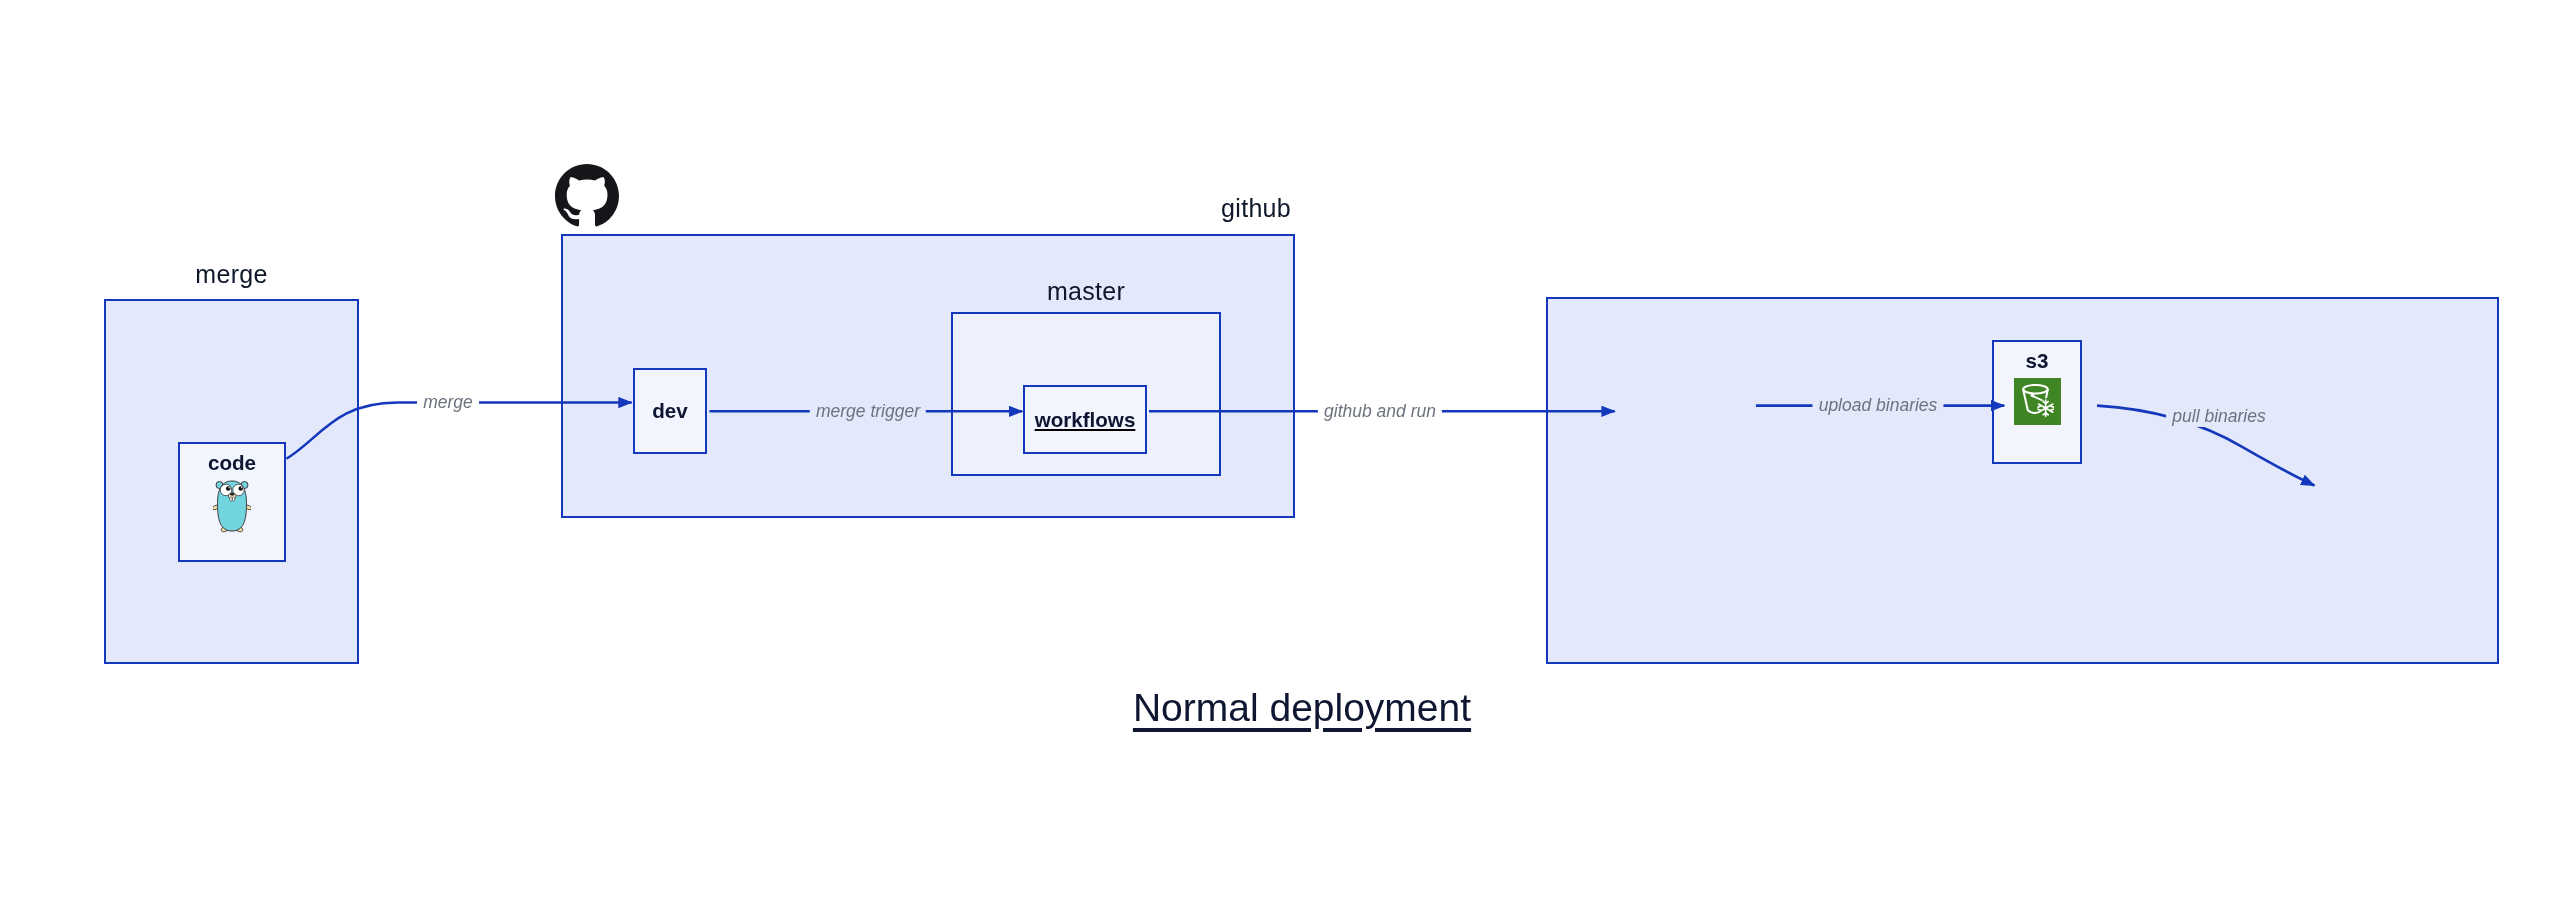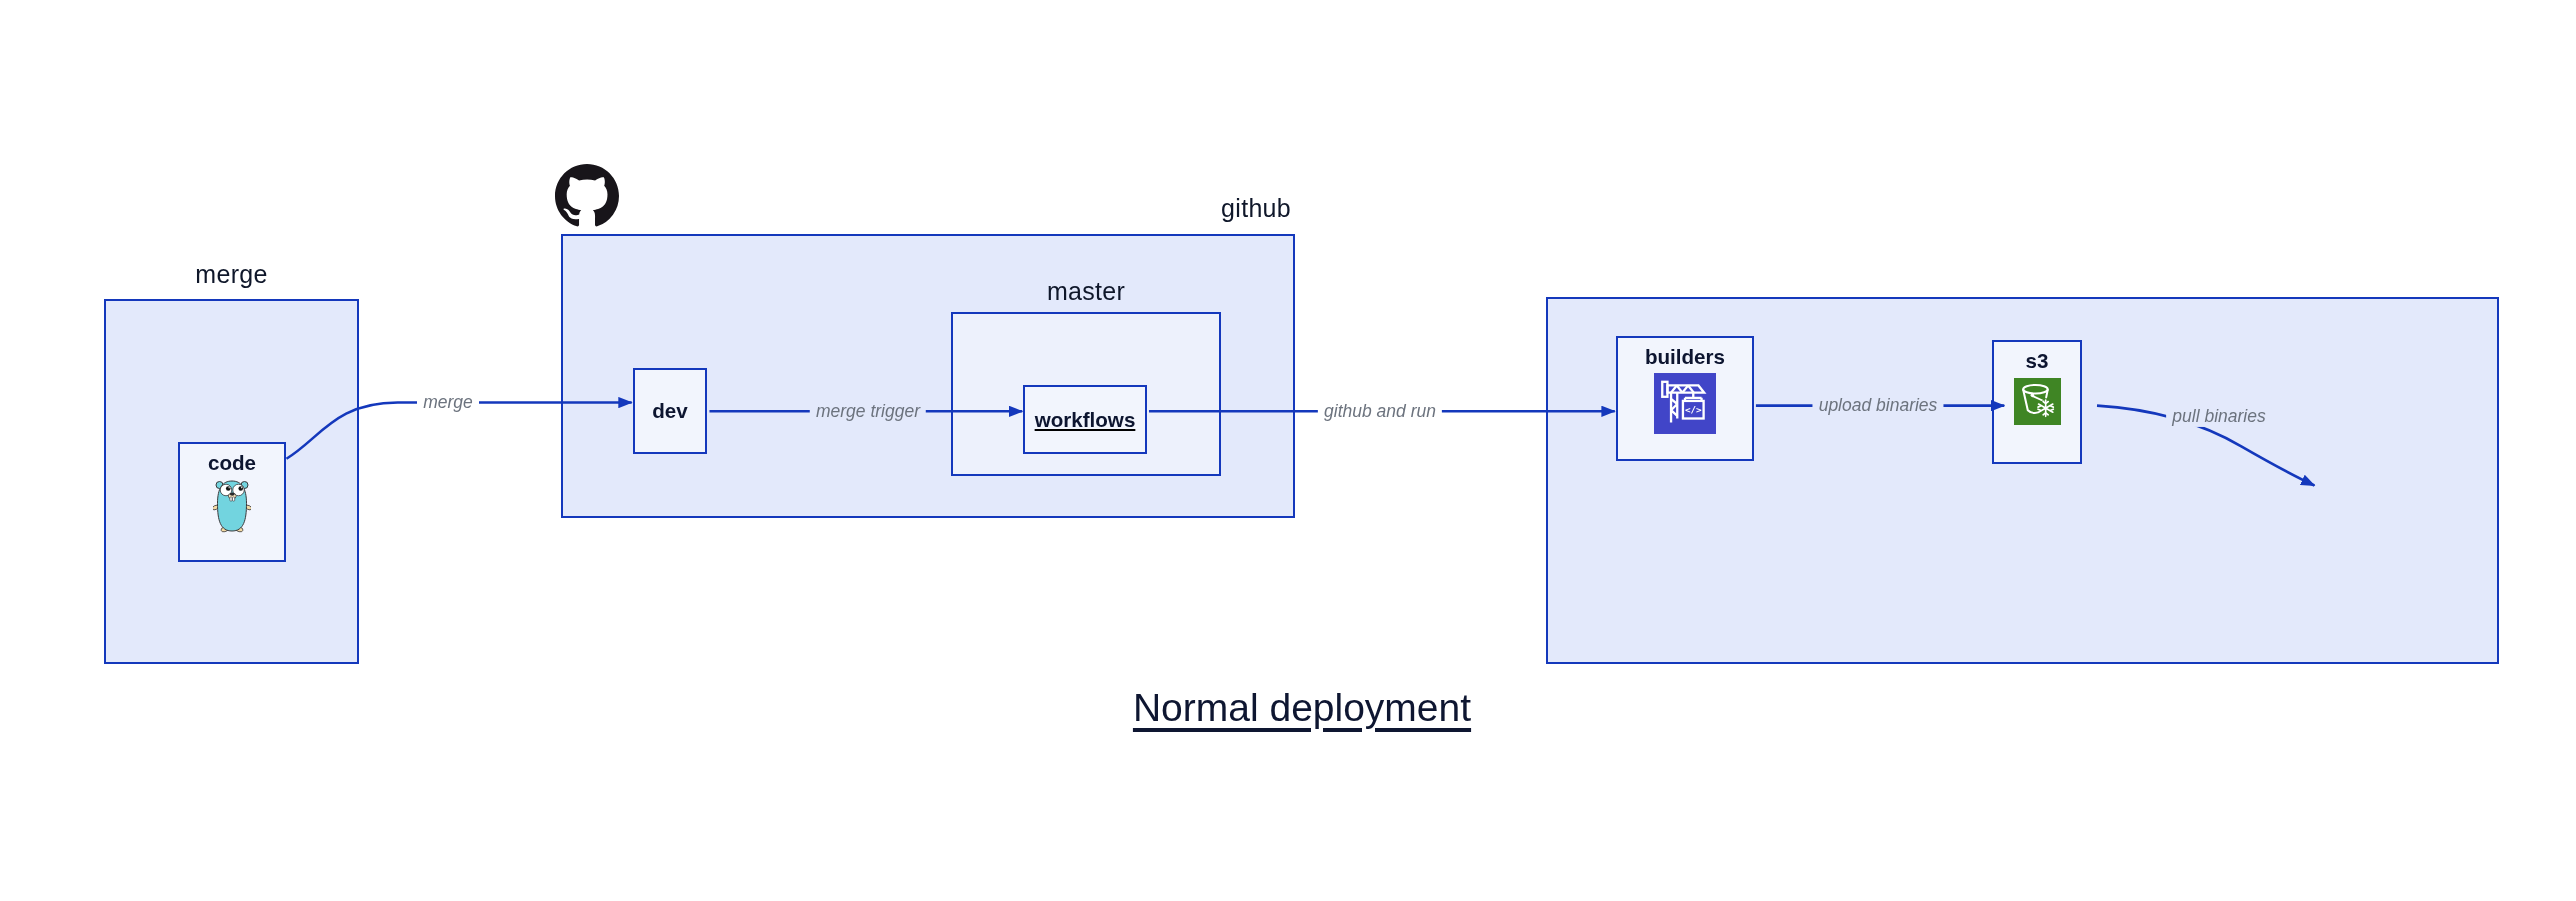--- a/index.html
+++ b/index.html
@@ -73,35 +73,20 @@
   </div>
 
   <div class="node centered" style="left:633px;top:368px;width:74px;height:86px;">
     <div class="node-label">dev</div>
   </div>
 
   <div class="node centered" style="left:1023px;top:385px;width:124px;height:69px;text-decoration:underline;">
     <div class="node-label">workflows</div>
   </div>
 
-  <div class="node topped" style="left:1616px;top:336px;width:138px;height:125px;">
-    <div class="node-label">builders</div>
-    <svg class="icon" width="62" height="61" viewBox="0 0 120 118">
-      <rect x="0" y="0" width="120" height="118" fill="#4145c8"></rect>
-      <g stroke="#ffffff" stroke-width="4.5" fill="none">
-        <rect x="16" y="17" width="10" height="29"></rect>
-        <path d="M26,24 H86 L97,38 H26 Z"></path>
-        <path d="M33,38 L44,24 M44,24 L55,38 M55,38 L66,24 M66,24 L77,38"></path>
-        <path d="M33,38 V96 M45,38 V88 M33,50 L45,60 M45,60 L33,72 M33,72 L45,83"></path>
-        <path d="M76,38 V48 M60,48 H92 M60,48 V54 M92,48 V54"></path>
-        <rect x="56" y="54" width="40" height="34"></rect>
-      </g>
-      <text x="76" y="78" font-size="18" font-weight="bold" fill="#ffffff" text-anchor="middle" font-family="DejaVu Sans Mono, monospace">&lt;/&gt;</text>
-    </svg>
-  </div>
 
   <div class="node topped" style="left:1992px;top:340px;width:90px;height:124px;">
     <div class="node-label">s3</div>
     <svg class="icon" style="margin-top:5.2px;" width="47" height="47" viewBox="0 0 92 92">
       <rect x="0" y="0" width="92" height="92" fill="#3f8524"></rect>
       <g stroke="#ffffff" stroke-width="4" fill="none" stroke-linecap="round">
         <ellipse cx="42" cy="22" rx="24" ry="8.5"></ellipse>
         <path d="M18,23 L27,63 C35,71 47,70 54,63 L56,54"></path>
         <path d="M66,23 L63,38"></path>
         <circle cx="36" cy="34" r="3.5" fill="#ffffff" stroke="none"></circle>

